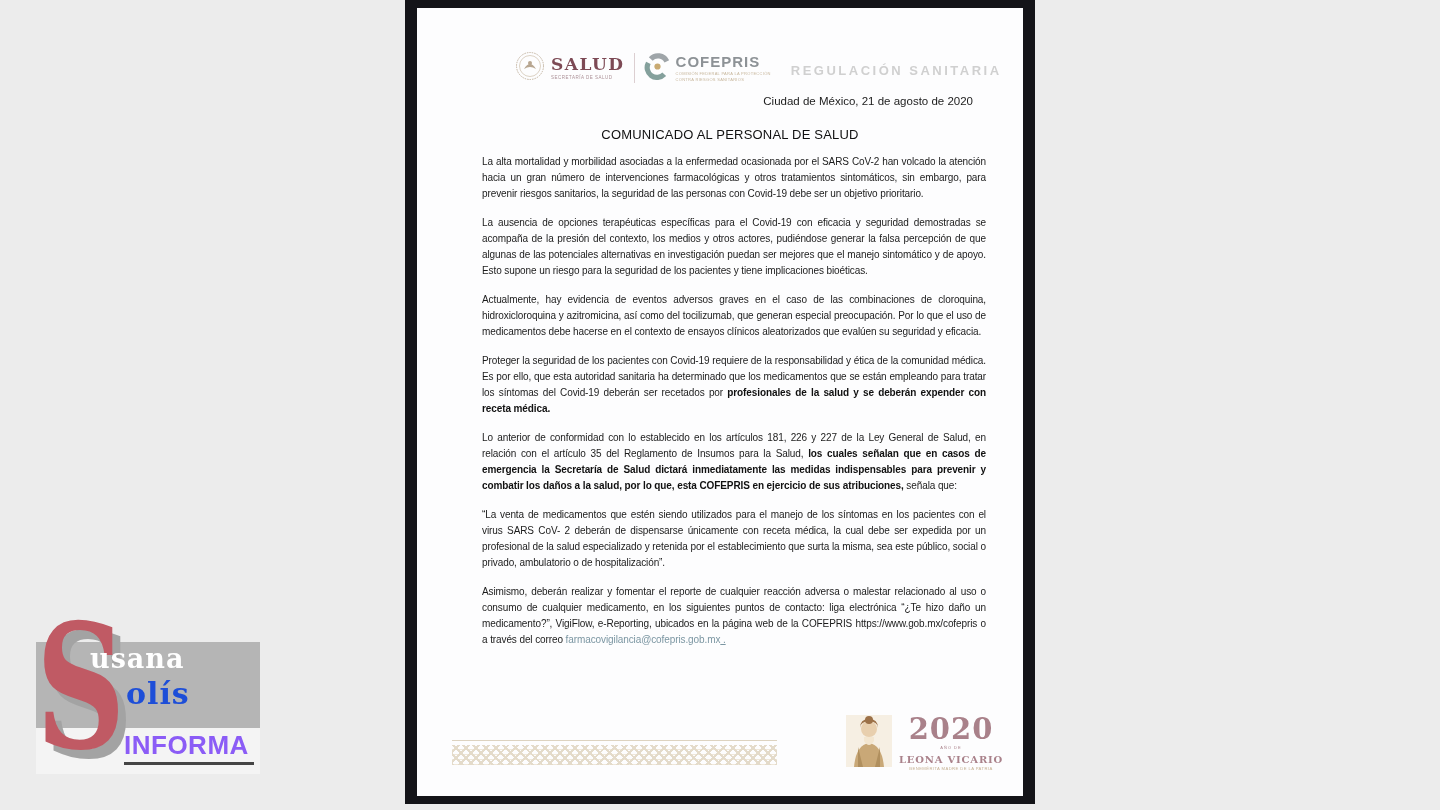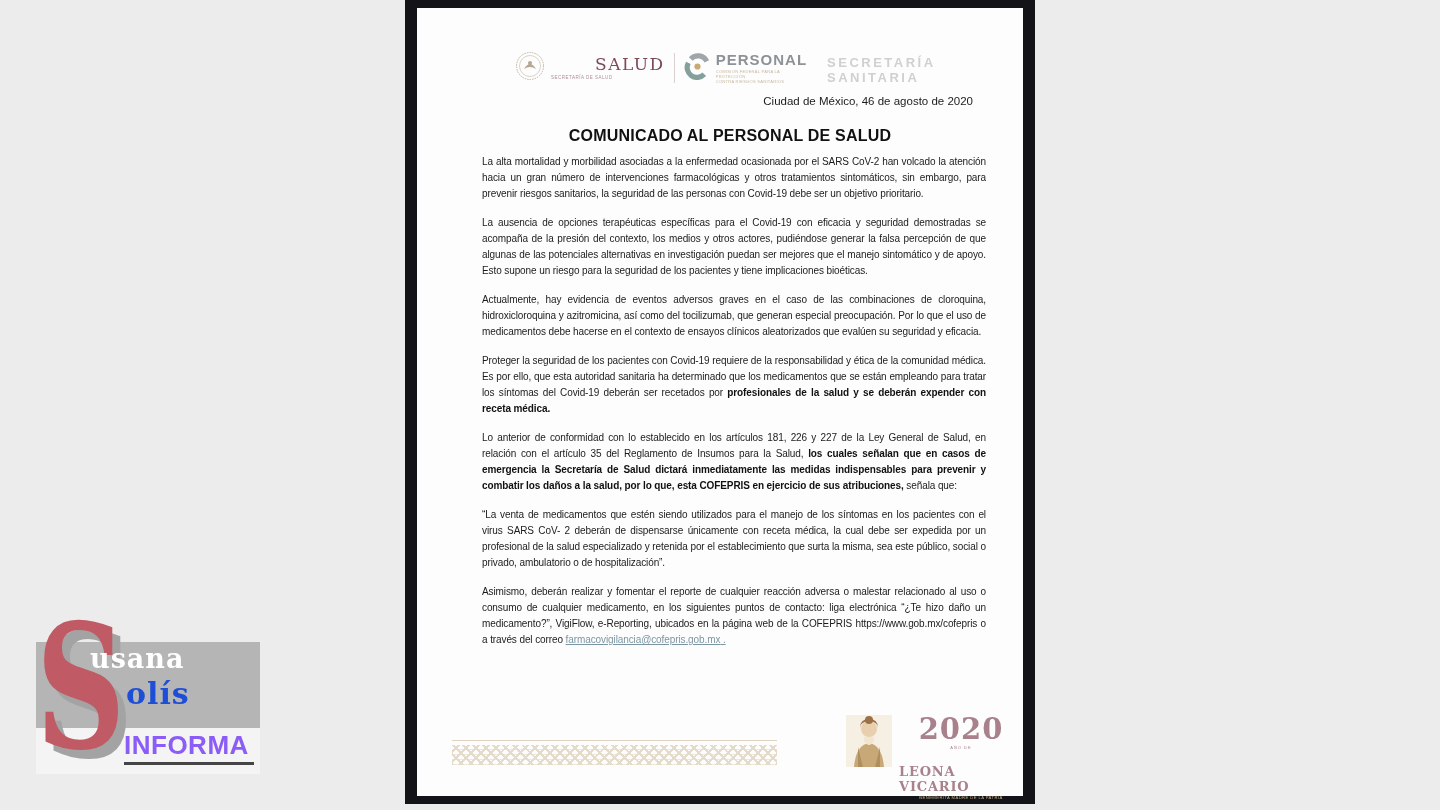--- a/index.html
+++ b/index.html
@@ -8,53 +8,53 @@
 
   .stage { position:relative; width:1440px; height:810px; background:#ececec; }
 
   
   .frame { position:absolute; left:405px; top:0; width:630px; height:804px; background:#141418; }
   .doc   { position:absolute; left:12px; top:8px; width:606px; height:788px; background:#fdfdfe; }
 
   
   .header { position:absolute; top:40px; left:98px; height:40px; display:flex; align-items:center; }
   .salud-text { display:flex; flex-direction:column; margin-left:6px; }
-  .salud-name { font-family:"DejaVu Serif", serif; font-weight:normal; font-size:17px; letter-spacing:1.5px; color:#7d4a55; line-height:1;margin-left:44px; }
+  .salud-name { font-family:"DejaVu Serif", serif; font-weight:bold; font-size:17px; letter-spacing:1.5px; color:#7d4a55; line-height:1; }
   .salud-sub  { font-size:4.5px; letter-spacing:0.5px; color:#ab9096; margin-top:2px; }
   .logo-divider { width:1px; height:30px; background:#dccfd1; margin:0 9px; }
   .cofepris-text { display:flex; flex-direction:column; margin-left:5px; }
   .cofepris-name { font-weight:bold; font-size:15px; letter-spacing:1px; color:#8d9296; line-height:1; }
   .cofepris-sub  { font-size:4px; letter-spacing:0.3px; color:#c7b69c; margin-top:2px; line-height:1.3; }
   .regulation { margin-left:20px; font-size:13px; letter-spacing:2.5px; color:#d0d0d0; font-weight:bold; align-self:center; padding-top:4px; }
 
   
   .date-line { position:absolute; top:87px; right:50px; font-size:11.5px; color:#1c1c1c; }
-  .doc-title { position:absolute; top:119px; left:0; width:100%; text-align:center; font-weight:bold; font-size:16px; color:#111; letter-spacing:0.2px;padding-left:20px; }
+  .doc-title { position:absolute; top:119px; left:0; width:100%; text-align:center; font-weight:normal; font-size:13px; color:#111; letter-spacing:0.2px;padding-left:20px; }
 
   
   .body { position:absolute; top:146px; left:65px; width:504px; font-size:10px; line-height:16px; letter-spacing:-0.1px; color:#1b1b1b; text-align:justify; }
   .body p { margin-bottom:13px; }
   .body strong { font-weight:bold; color:#111; }
-  .email-link { color:#7b96a2; text-decoration:underline; cursor:pointer; }
+  .email-link { color:#7b96a2; cursor:pointer; }
   .link-tail  { color:#7b96a2; text-decoration:underline; }
 
   
   .footer-band { position:absolute; left:35px; top:732px; width:325px; height:26px;
     border-top:1px solid #ddd3c0; padding-top:4px; }
   .footer-band .pattern { width:100%; height:20px; opacity:0.9;
     background:
       repeating-linear-gradient(45deg,  #e2d8c5 0 2px, transparent 2px 7px),
       repeating-linear-gradient(-45deg, #e2d8c5 0 2px, transparent 2px 7px),
       repeating-linear-gradient(0deg,   #eee5d5 0 1px, transparent 1px 5px); }
 
   .leona { position:absolute; left:429px; top:707px; display:flex; align-items:flex-start; }
   .leona-text { display:flex; flex-direction:column; align-items:center; margin-left:7px; }
   .leona-year { font-family:"DejaVu Serif", serif; font-weight:bold; font-size:29px; line-height:1; letter-spacing:1px; color:#a9818a; }
   .leona-ano  { font-size:4px; letter-spacing:1px; color:#a9818a; margin-top:1px; }
-  .leona-name { font-family:"DejaVu Serif", serif; font-weight:bold; font-size:13px; letter-spacing:0.8px; color:#a9818a; margin-top:14px; }
+  .leona-name { font-family:"DejaVu Serif", serif; font-weight:bold; font-size:10px; letter-spacing:0.8px; color:#a9818a; margin-top:4px; }
   .leona-sub  { font-size:4.2px; letter-spacing:0.4px; color:#c6b193; margin-top:1px; }
 
   
   .watermark { position:absolute; left:36px; top:642px; width:224px; height:136px; }
   .wm-gray  { position:absolute; left:0; top:0; width:224px; height:86px; background:#b5b5b5; }
   .wm-white { position:absolute; left:0; top:86px; width:224px; height:46px; background:#f4f4f4; }
   .wm-s { position:absolute; left:0; top:-40px; font-family:"DejaVu Serif", serif; font-weight:bold;
     font-size:172px; line-height:1; color:#c05a64; text-shadow:11px 9px 0 #a3a3a3;
     transform:scaleX(0.72); transform-origin:left top; }
   .wm-usana { position:absolute; left:54px; top:1px;  font-family:"DejaVu Serif", serif; font-weight:bold; font-size:27px; color:#fff; letter-spacing:1px; }
@@ -85,30 +85,30 @@
         </span>
         <span class="logo-divider"></span>
         <span>
           <svg width="27" height="27" viewBox="0 0 26 26">
             <path d="M22 8 A 9.5 9.5 0 0 0 6.5 5.8" stroke="#9fa5a9" stroke-width="5" fill="none"></path>
             <path d="M4.2 9.5 A 9.5 9.5 0 0 0 19.5 20.5" stroke="#84a09c" stroke-width="5" fill="none"></path>
             <circle cx="13" cy="13" r="3" fill="#c9aa72"></circle>
           </svg>
         </span>
         <span class="cofepris-text">
-          <span class="cofepris-name">PERSONAL</span>
+          <span class="cofepris-name">COFEPRIS</span>
           <span class="cofepris-sub">
             <span>COMISIÓN FEDERAL PARA LA PROTECCIÓN</span><br>
             <span>CONTRA RIESGOS SANITARIOS</span>
           </span>
         </span>
-        <span class="regulation">SECRETARÍA SANITARIA</span>
+        <span class="regulation">REGULACIÓN SANITARIA</span>
       </div>
 
-      <div class="date-line">Ciudad de México, 46 de agosto de 2020</div>
+      <div class="date-line">Ciudad de México, 21 de agosto de 2020</div>
       <div class="doc-title">COMUNICADO AL PERSONAL DE SALUD</div>
 
       <div class="body">
         <p>La alta mortalidad y morbilidad asociadas a la enfermedad ocasionada por el SARS CoV-2 han volcado la atención hacia un gran número de intervenciones farmacológicas y otros tratamientos sintomáticos, sin embargo, para prevenir riesgos sanitarios, la seguridad de las personas con Covid-19 debe ser un objetivo prioritario.</p>
         <p>La ausencia de opciones terapéuticas específicas para el Covid-19 con eficacia y seguridad demostradas se acompaña de la presión del contexto, los medios y otros actores, pudiéndose generar la falsa percepción de que algunas de las potenciales alternativas en investigación puedan ser mejores que el manejo sintomático y de apoyo. Esto supone un riesgo para la seguridad de los pacientes y tiene implicaciones bioéticas.</p>
         <p>Actualmente, hay evidencia de eventos adversos graves en el caso de las combinaciones de cloroquina, hidroxicloroquina y azitromicina, así como del tocilizumab, que generan especial preocupación. Por lo que el uso de medicamentos debe hacerse en el contexto de ensayos clínicos aleatorizados que evalúen su seguridad y eficacia.</p>
         <p><span>Proteger la seguridad de los pacientes con Covid-19 requiere de la responsabilidad y ética de la comunidad médica. Es por ello, que esta autoridad sanitaria ha determinado que los medicamentos que se están empleando para tratar los síntomas del Covid-19 deberán ser recetados por </span><strong>profesionales de la salud y se deberán expender con receta médica.</strong></p>
         <p><span>Lo anterior de conformidad con lo establecido en los artículos 181, 226 y 227 de la Ley General de Salud, en relación con el artículo 35 del Reglamento de Insumos para la Salud, </span><strong>los cuales señalan que en casos de emergencia la Secretaría de Salud dictará inmediatamente las medidas indispensables para prevenir y combatir los daños a la salud, por lo que, esta COFEPRIS en ejercicio de sus atribuciones,</strong><span> señala que:</span></p>
         <p>“La venta de medicamentos que estén siendo utilizados para el manejo de los síntomas en los pacientes con el virus SARS CoV- 2 deberán de dispensarse únicamente con receta médica, la cual debe ser expedida por un profesional de la salud especializado y retenida por el establecimiento que surta la misma, sea este público, social o privado, ambulatorio o de hospitalización”.</p>
         <p><span>Asimismo, deberán realizar y fomentar el reporte de cualquier reacción adversa o malestar relacionado al uso o consumo de cualquier medicamento, en los siguientes puntos de contacto: liga electrónica “¿Te hizo daño un medicamento?”, VigiFlow, e-Reporting, ubicados en la página web de la COFEPRIS https://www.gob.mx/cofepris o a través del correo </span><a class="email-link">farmacovigilancia@cofepris.gob.mx</a><span class="link-tail"> .</span></p>

